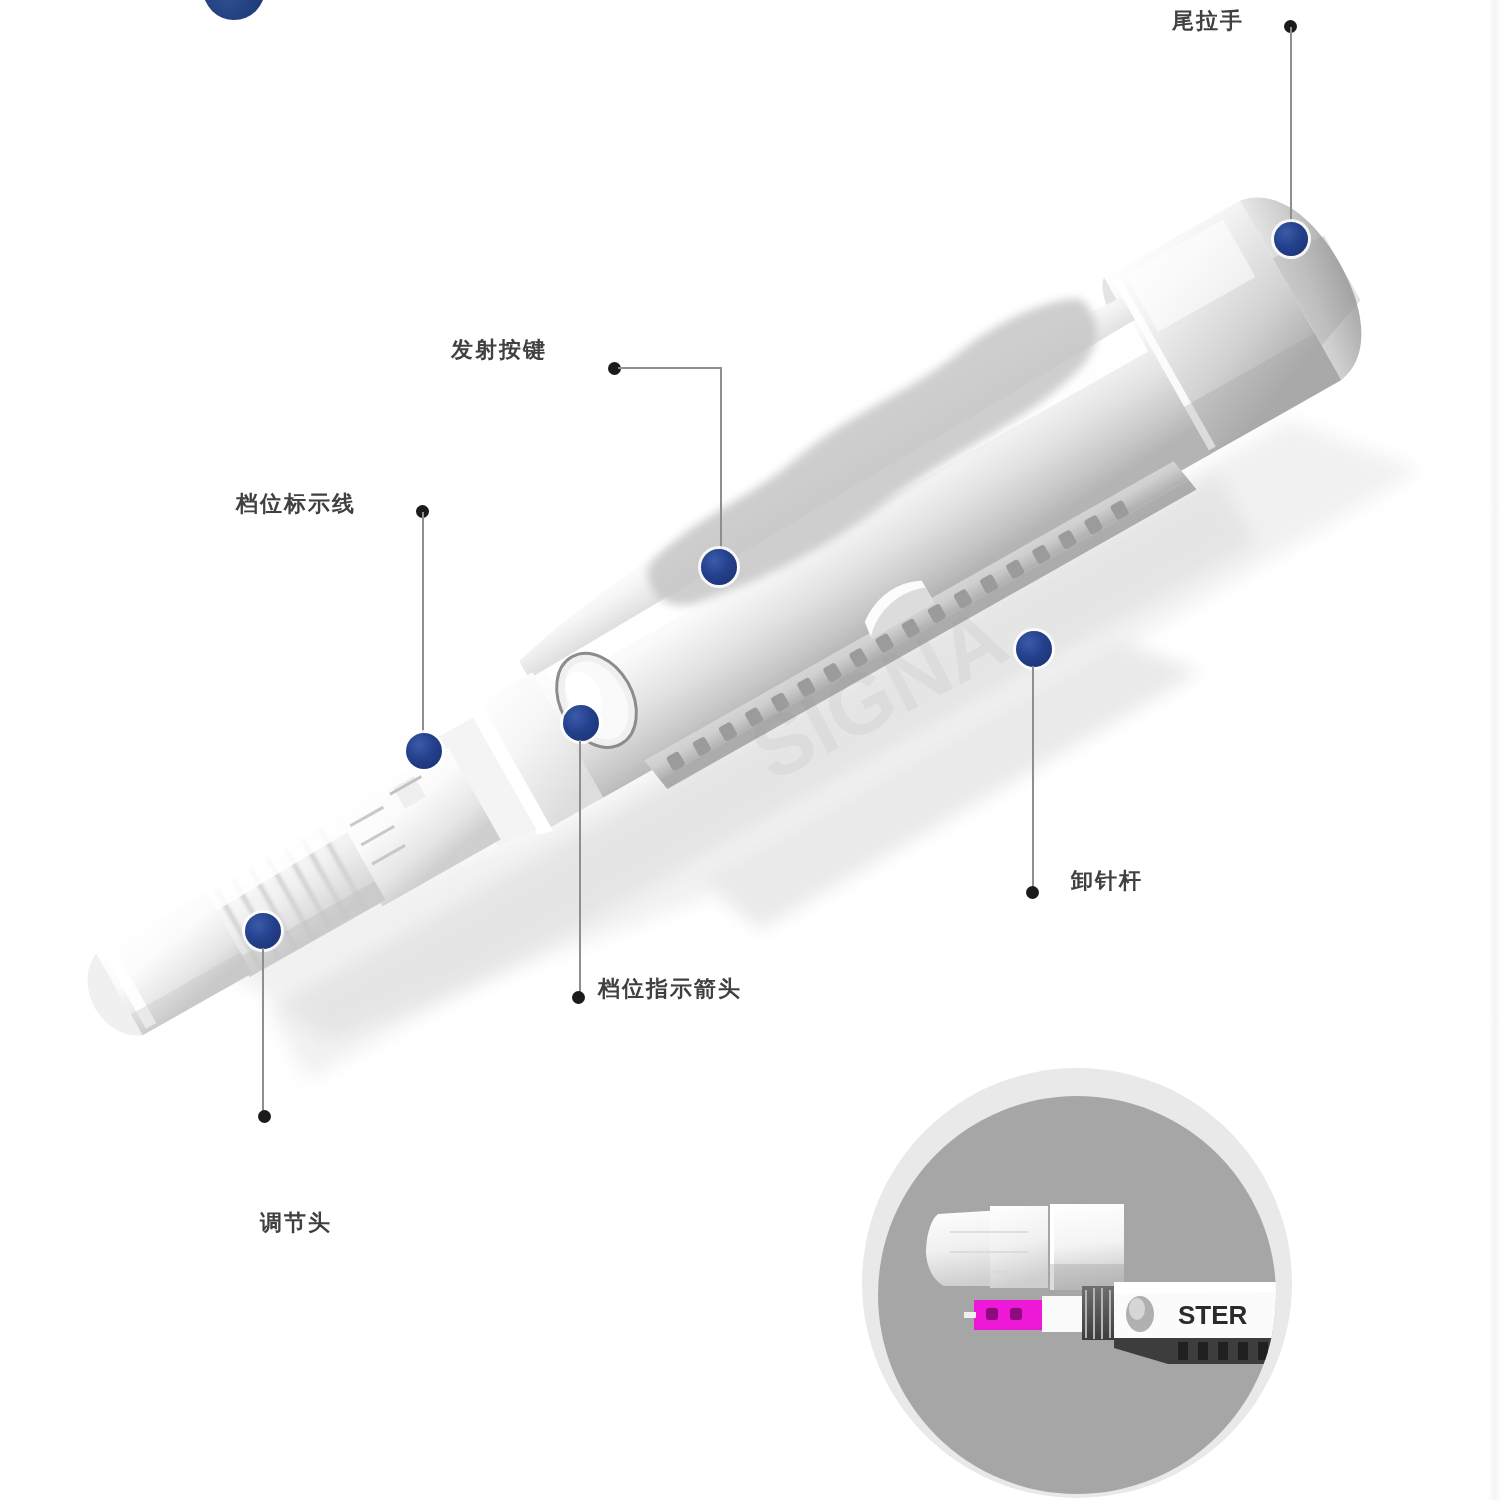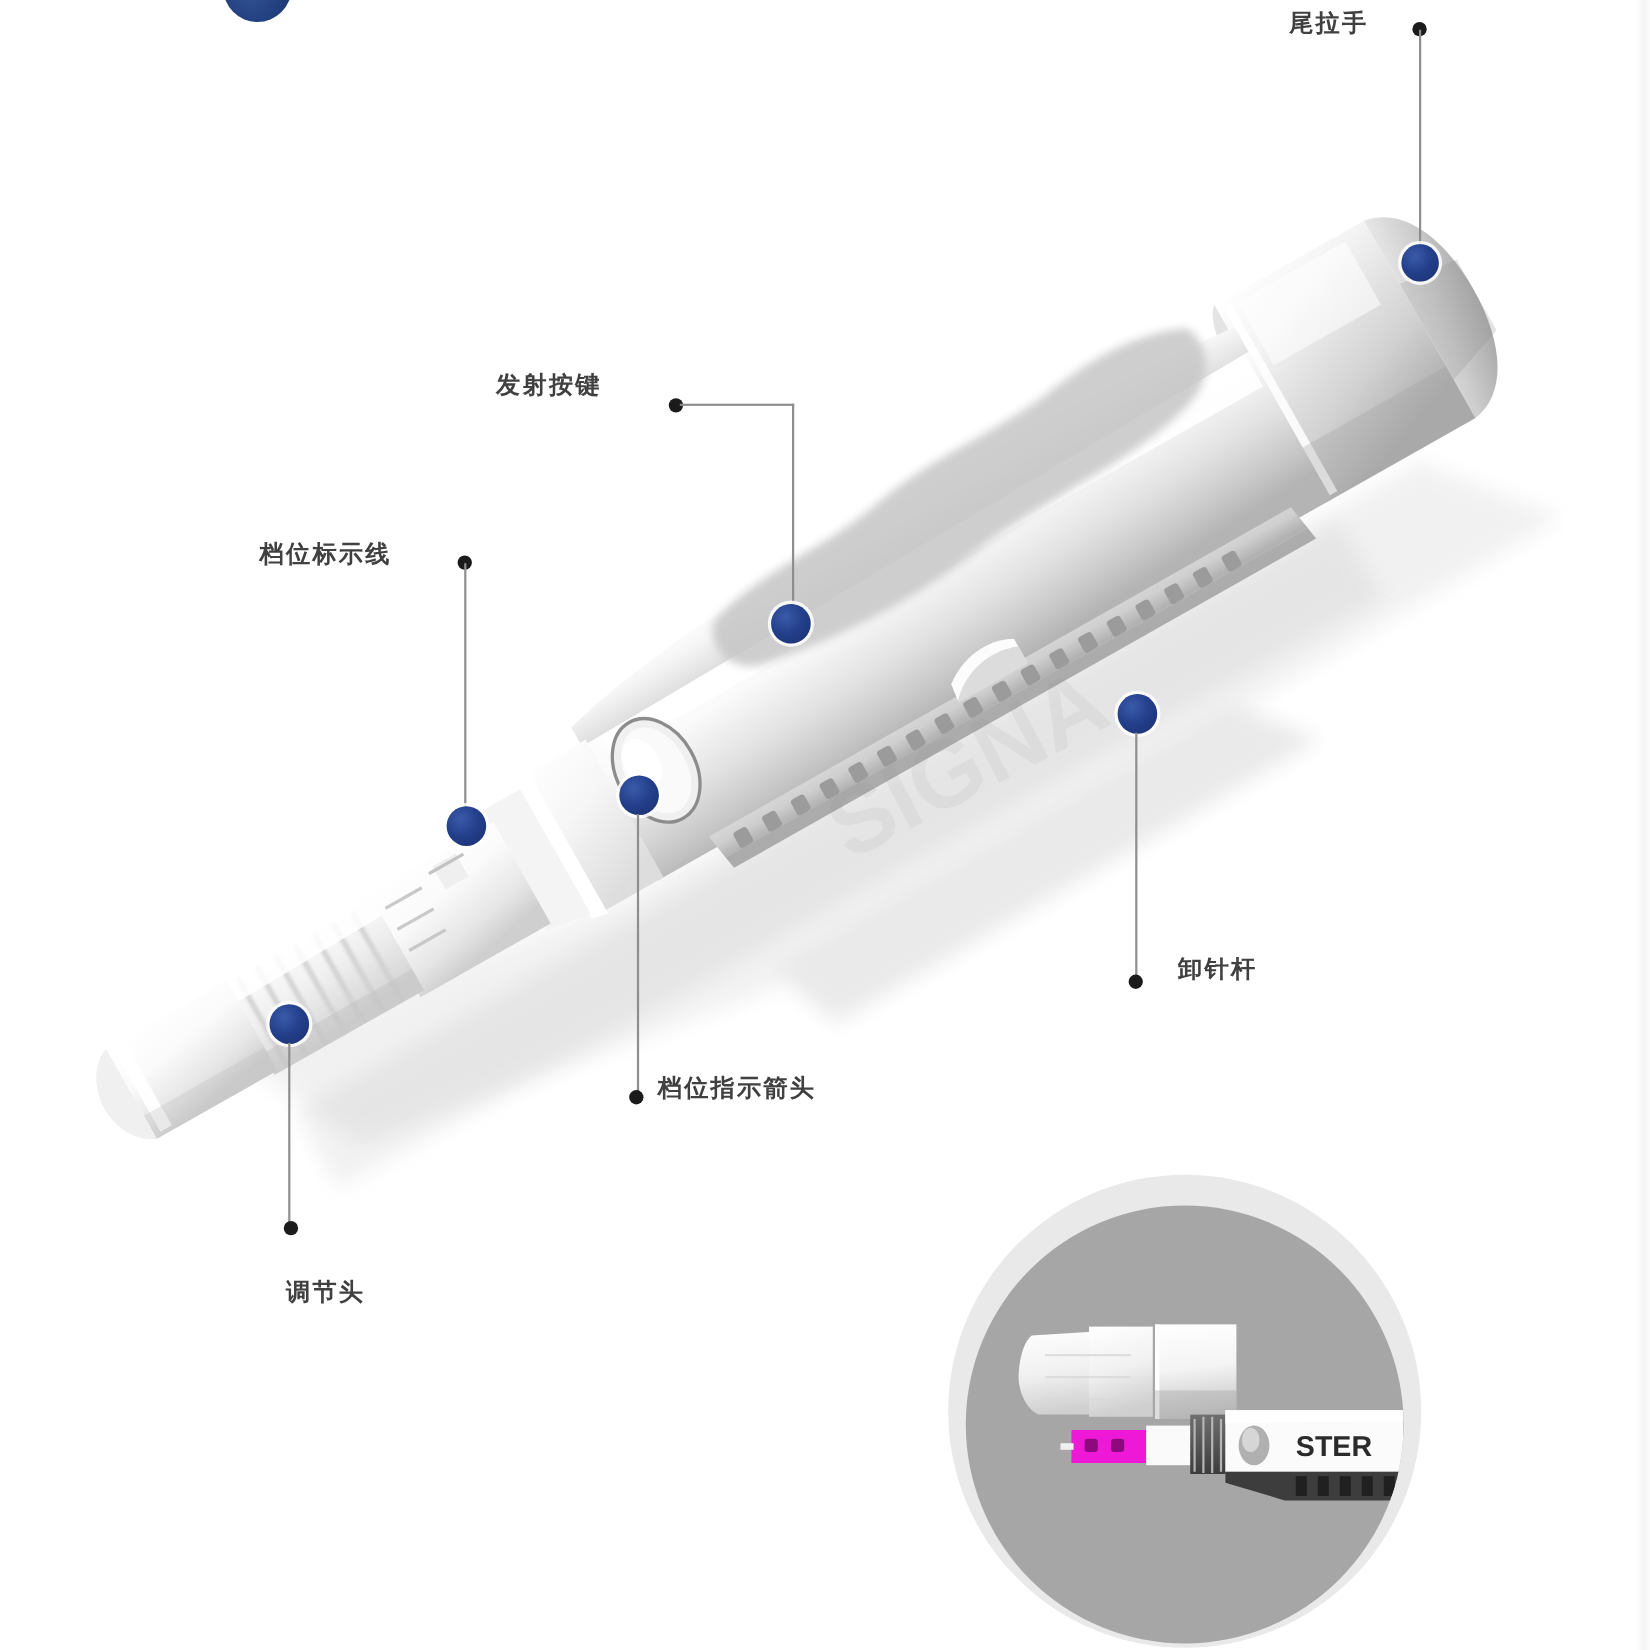--- a/index.html
+++ b/index.html
@@ -298,21 +298,21 @@
     <div class="anno-label" style="left:598px; top:978px;">档位指示箭头</div>
 
     <div class="blue-dot" style="left:1016px; top:631px; width:36px; height:36px;"></div>
     <div class="lead-line lead-v" style="left:1032px; top:666px; height:222px;"></div>
     <div class="black-dot" style="left:1026px; top:886px;"></div>
     <div class="anno-label" style="left:1055px; top:870px;margin-left:16px;">卸针杆</div>
 
     <div class="blue-dot" style="left:245px; top:913px; width:36px; height:36px;"></div>
     <div class="lead-line lead-v" style="left:262px; top:948px; height:166px;"></div>
     <div class="black-dot" style="left:258px; top:1110px;"></div>
-    <div class="anno-label" style="left:260px; top:1164px;text-align:right;">调节头</div>
+    <div class="anno-label" style="left:260px; top:1212px;text-align:right;">调节头</div>
   </div>
 
   <div class="inset-wrap" style="left:862px; top:1068px; width:430px; height:430px;">
     <div class="inset-disc" style="left:16px; top:28px; width:398px; height:398px;">
       <svg width="398" height="398" viewBox="0 0 398 398" xmlns="http://www.w3.org/2000/svg">
         <defs>
           <linearGradient id="iCap" x1="0" y1="0" x2="0.2" y2="1">
             <stop offset="0%" stop-color="#ffffff"></stop>
             <stop offset="55%" stop-color="#f0f0f0"></stop>
             <stop offset="100%" stop-color="#cfcfcf"></stop>

